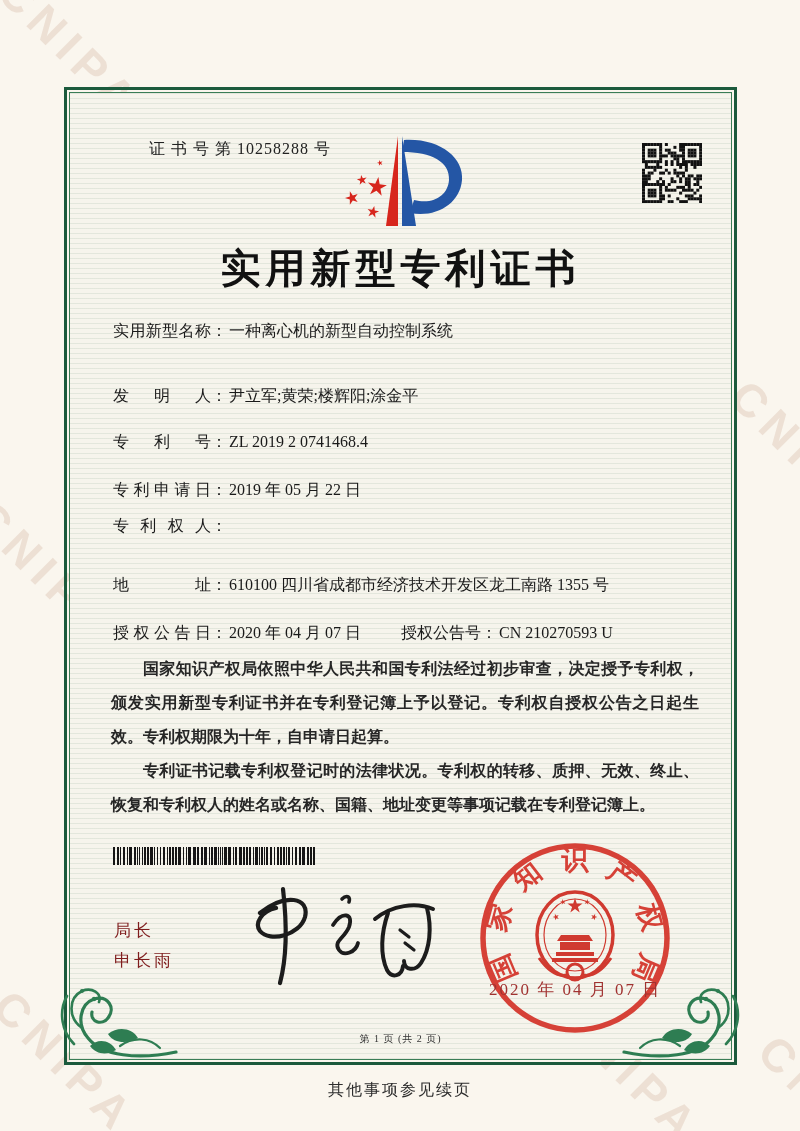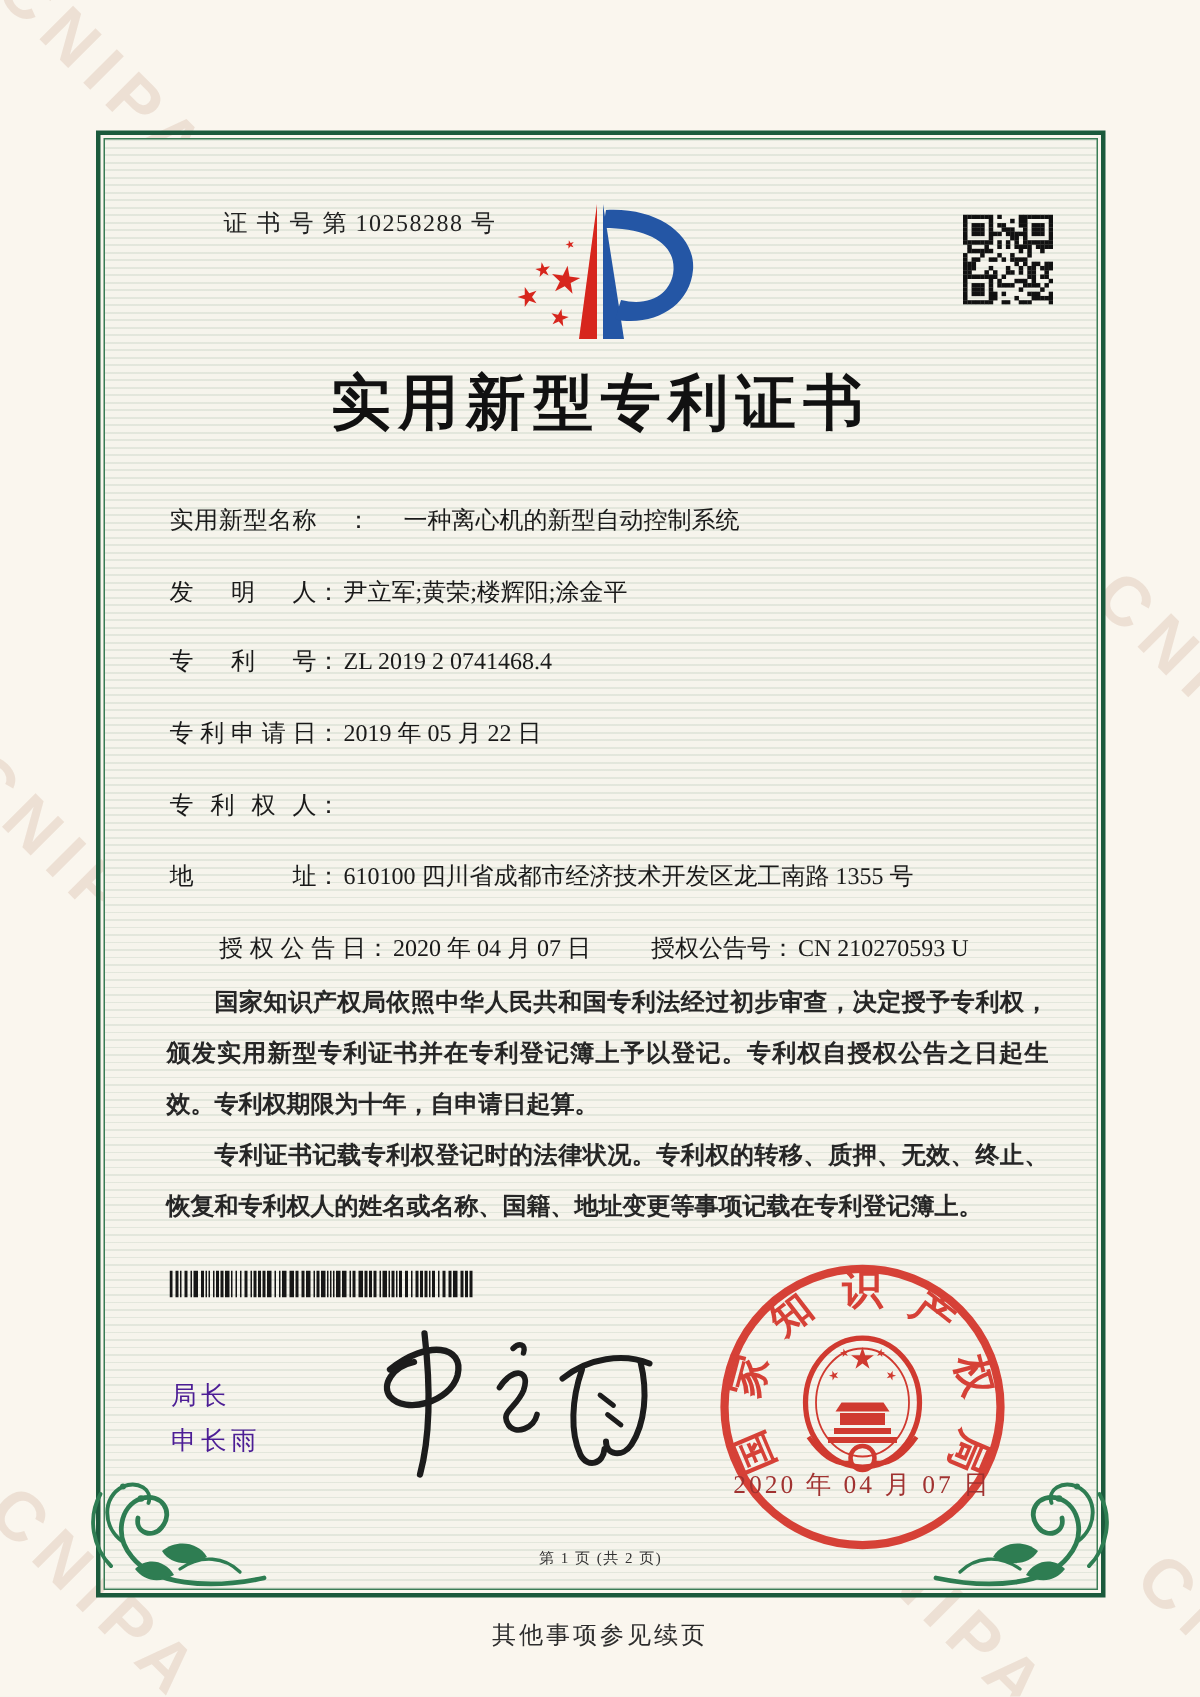--- a/index.html
+++ b/index.html
@@ -55,21 +55,21 @@
   .fvalue{white-space:pre-line;}
   .grant-v1{display:inline-block;width:172px;white-space:nowrap;}
   .paras{
     position:absolute;left:111px;top:652px;width:588px;
     font-size:16px;line-height:34px;color:#262626;text-align:justify;
   }
   .paras p{margin:0;text-indent:2em;font-weight:bold;}
   .signer{
     position:absolute;left:114px;top:916px;
     font-family:Liberation Sans, sans-serif;
-    font-size:17px;letter-spacing:3px;color:#4c1d95;line-height:30px;
+    font-size:17px;letter-spacing:3px;color:#7f1d1d;line-height:30px;
   }
   .page-info{
     position:absolute;left:64px;top:1032px;width:673px;
     text-align:center;font-size:10px;color:#333;letter-spacing:1px;
   }
   .footer-note{
     position:absolute;left:0;top:1080px;width:800px;
     text-align:center;font-size:16px;color:#2d2d2d;letter-spacing:2px;
   }
   
@@ -347,50 +347,50 @@
       <rect x="25.71" y="57.14" width="3" height="3" fill="#111"></rect>
       <rect x="28.57" y="57.14" width="3" height="3" fill="#111"></rect>
       <rect x="37.14" y="57.14" width="3" height="3" fill="#111"></rect>
       <rect x="40.00" y="57.14" width="3" height="3" fill="#111"></rect>
       <rect x="42.86" y="57.14" width="3" height="3" fill="#111"></rect>
       <rect x="57.14" y="57.14" width="3" height="3" fill="#111"></rect>
     </svg>
 
   <div class="cert-title">实用新型专利证书</div>
 
-  <div class="field-row" style="top:336px;gap:20px;">
+  <div class="field-row" style="top:319px;">
     <span class="flabel">实用新型名称</span>
       <span class="fcolon">：</span>
     <span class="fvalue">一种离心机的新型自动控制系统</span>
   </div>
   <div class="field-row" style="top:384px;">
     <span class="flabel">发明人</span>
       <span class="fcolon">：</span>
     <span class="fvalue">尹立军;黄荣;楼辉阳;涂金平</span>
   </div>
   <div class="field-row" style="top:430px;">
     <span class="flabel">专利号</span>
       <span class="fcolon">：</span>
     <span class="fvalue">ZL 2019 2 0741468.4</span>
   </div>
   <div class="field-row" style="top:478px;">
     <span class="flabel">专利申请日</span>
       <span class="fcolon">：</span>
     <span class="fvalue">2019 年 05 月 22 日</span>
   </div>
-  <div class="field-row" style="top:526px;">
+  <div class="field-row" style="top:514px;">
     <span class="flabel">专利权人</span>
       <span class="fcolon">：</span>
   </div>
   <div class="field-row" style="top:573px;">
     <span class="flabel">地址</span>
       <span class="fcolon">：</span>
     <span class="fvalue">610100 四川省成都市经济技术开发区龙工南路 1355 号</span>
   </div>
-  <div class="field-row" style="top:621px;margin-left:33px;">
+  <div class="field-row" style="top:621px;">
     <span class="flabel">授权公告日</span>
       <span class="fcolon">：</span>
     <span class="grant-v1">2020 年 04 月 07 日</span>
     <span>授权公告号</span>
       <span class="fcolon">：</span>
     <span>CN 210270593 U</span>
   </div>
 
   <div class="paras">
     <p>国家知识产权局依照中华人民共和国专利法经过初步审查，决定授予专利权，颁发实用新型专利证书并在专利登记簿上予以登记。专利权自授权公告之日起生效。专利权期限为十年，自申请日起算。</p>

